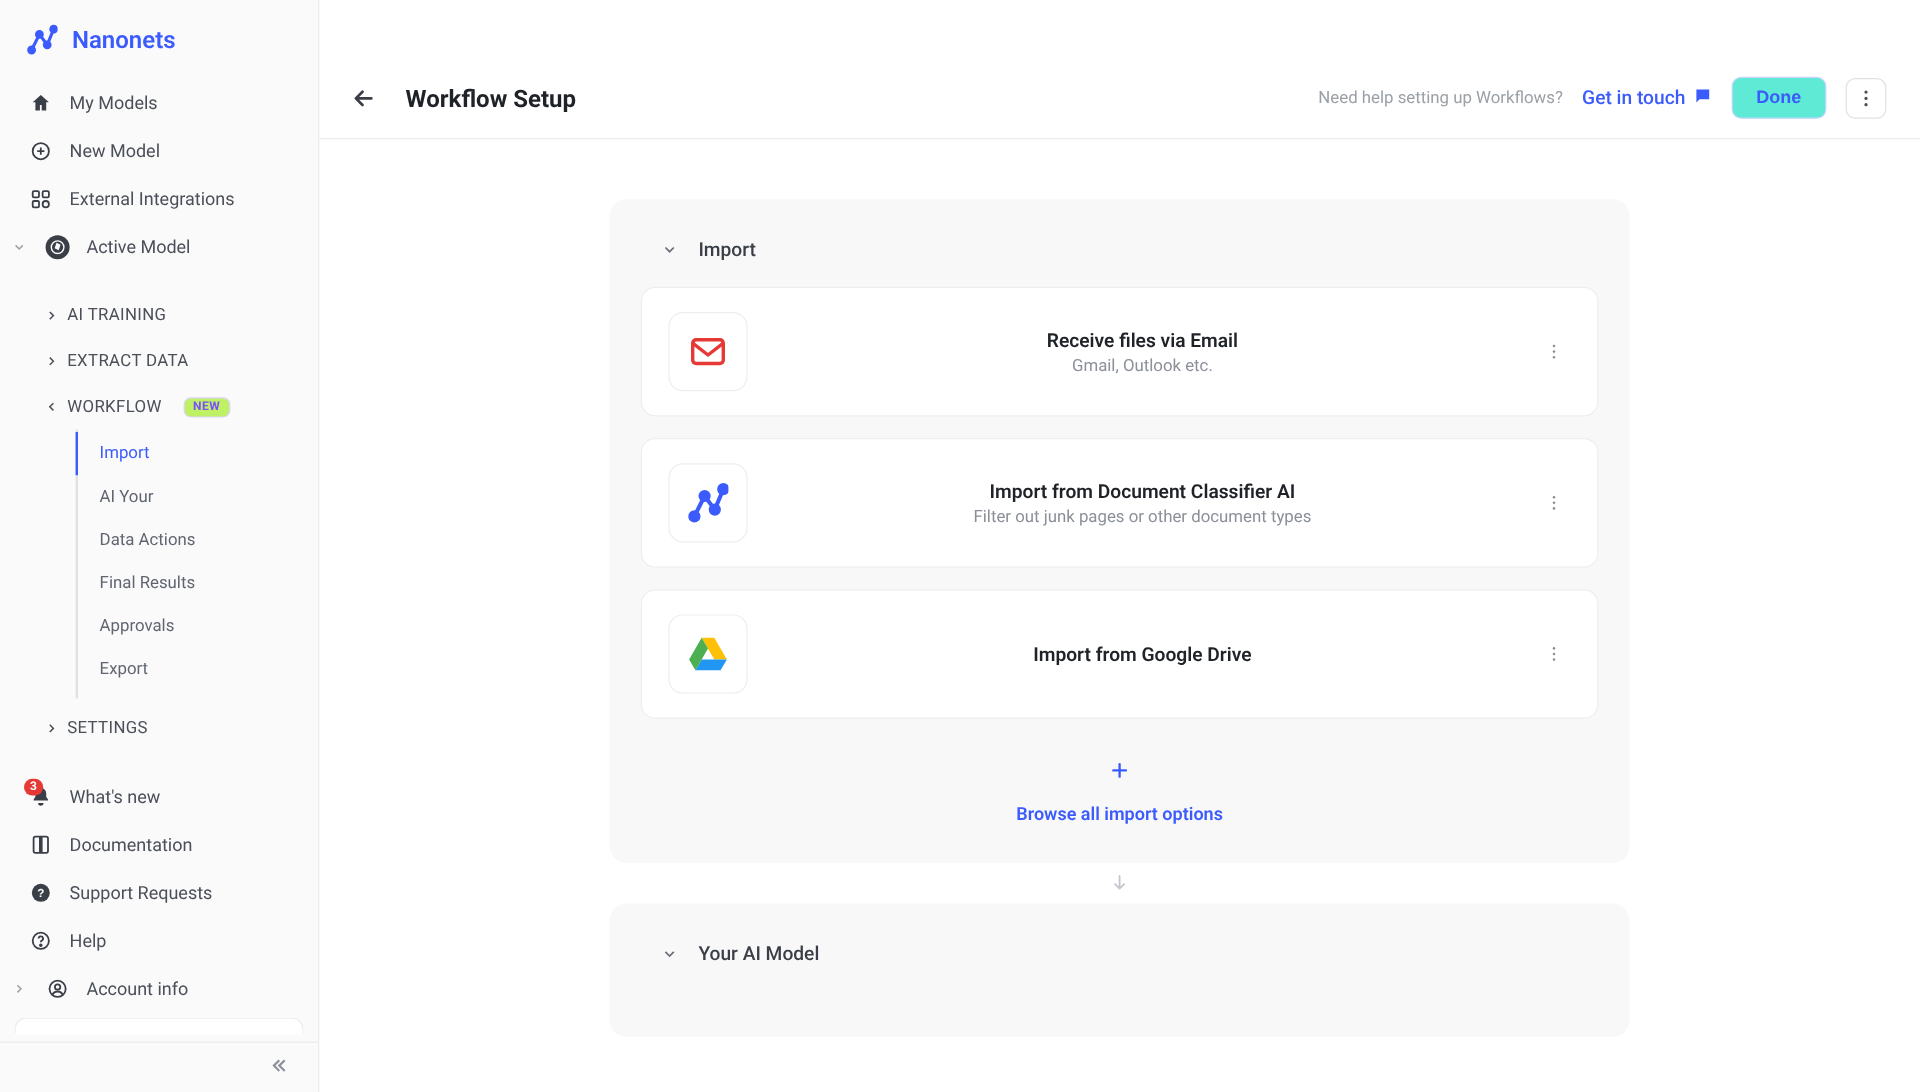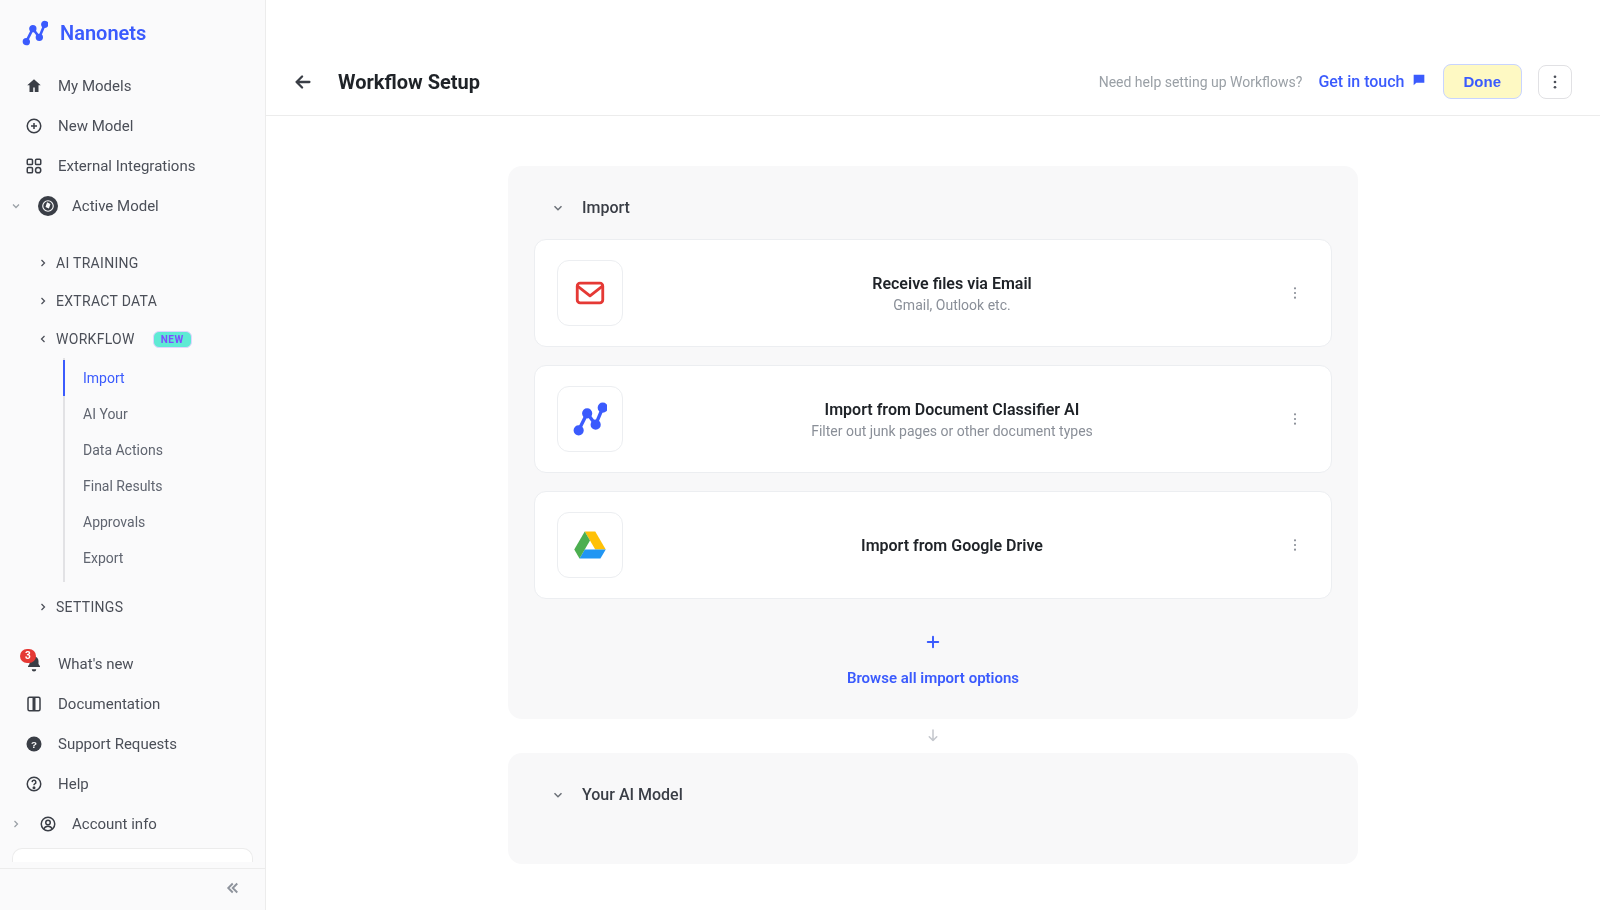--- a/index.html
+++ b/index.html
@@ -68,21 +68,21 @@
     position: absolute; left: 36px;
     width: 14px; height: 14px;
     display:inline-flex;align-items:center;justify-content:center;
     color:#4b4f58;
   }
   .nav-subitem.expanded .sub-chevron svg { transform: rotate(90deg); }
   .badge-new {
     font-size: 10px;
     font-weight: 700;
     color: #7c4dff;
-    background: #5eead4;
+    background: #bef264;
     border: 1px solid #e0d3ff;
     border-radius: 6px;
     padding: 2px 7px;
     letter-spacing: 0.5px;
     margin-left: 6px;
     text-transform: uppercase;
   }
 
   .nav-sub2-group {
     border-left: 2px solid #e2e2e5;
@@ -167,21 +167,21 @@
   .top-right {
     margin-left: auto;
     display: flex;
     align-items: center;
     gap: 16px;
   }
   .help-text { color: #9aa0a6; font-size: 14px; }
   .help-link { color: #3b5bfd; font-weight: 500; cursor: pointer; display: inline-flex; align-items:center; gap:6px; }
   .btn-done {
     border: 1px solid #c8d4ff;
-    background: #fef9c3;
+    background: #5eead4;
     color: #3b5bfd;
     font-size: 15px;
     font-weight: 600;
     padding: 8px 20px;
     border-radius: 8px;
     cursor: pointer;
   }
   .btn-icon {
     width: 34px; height: 34px;
     border: 1px solid #e1e1e4;

